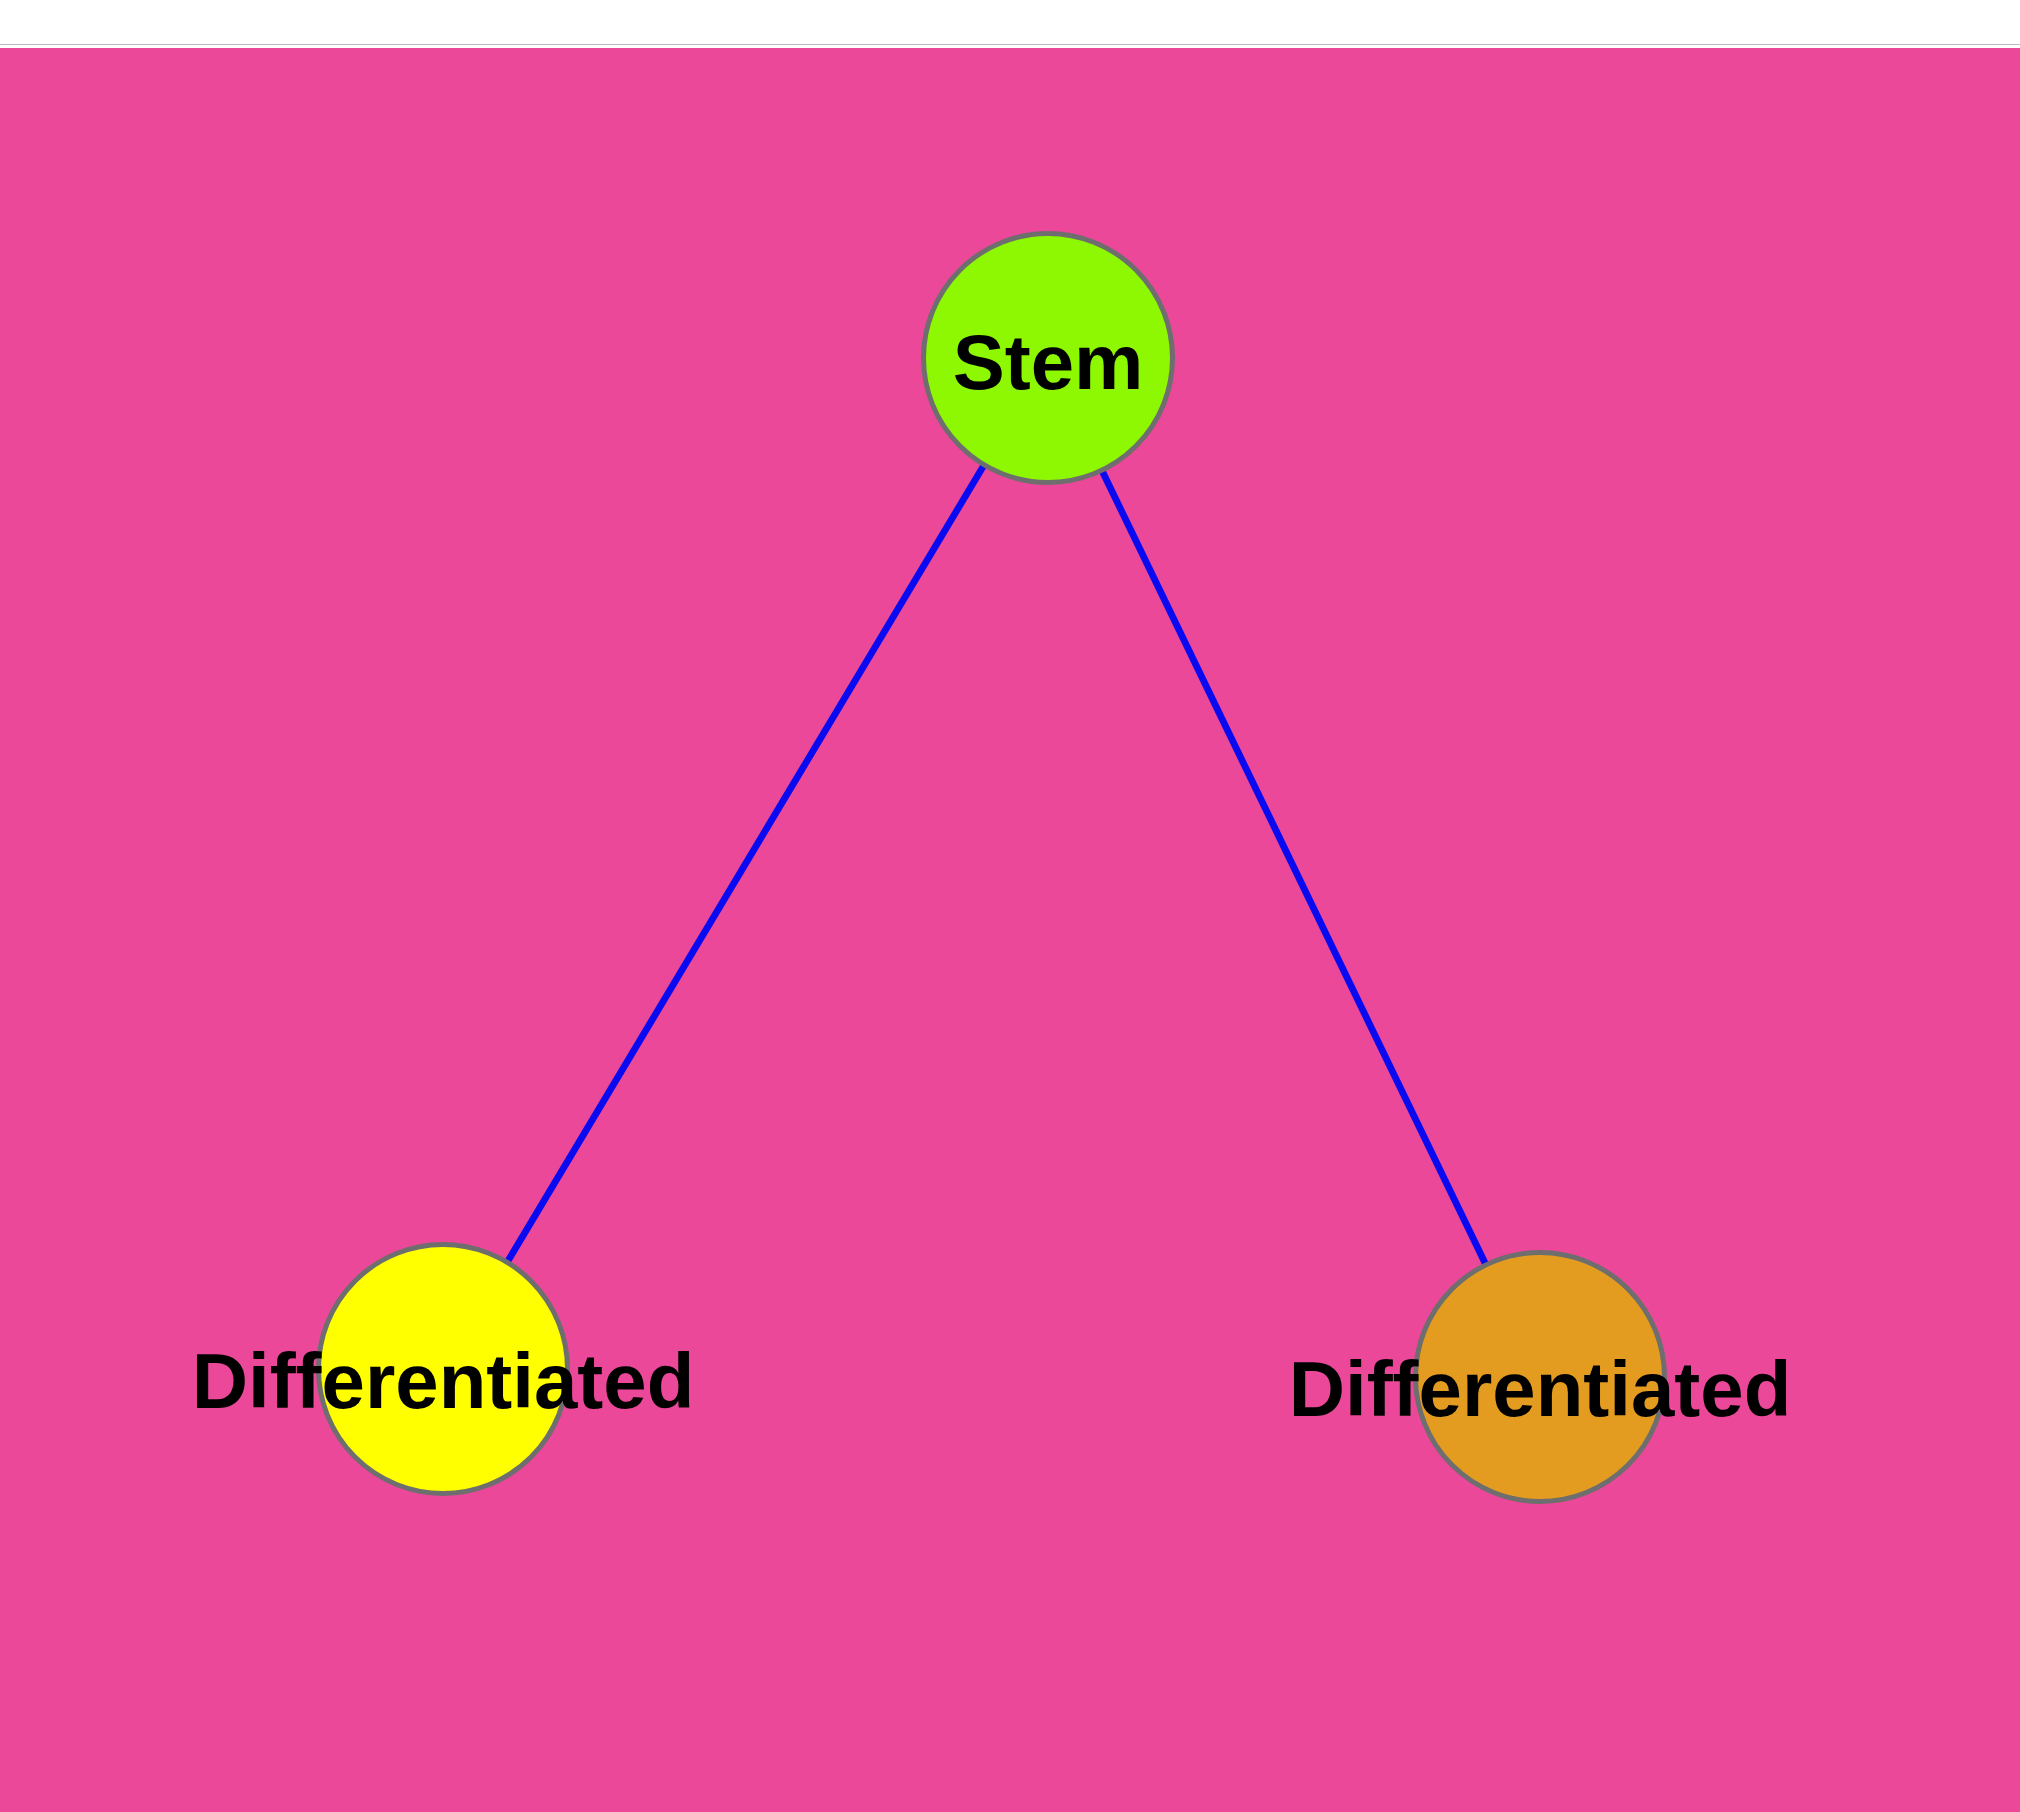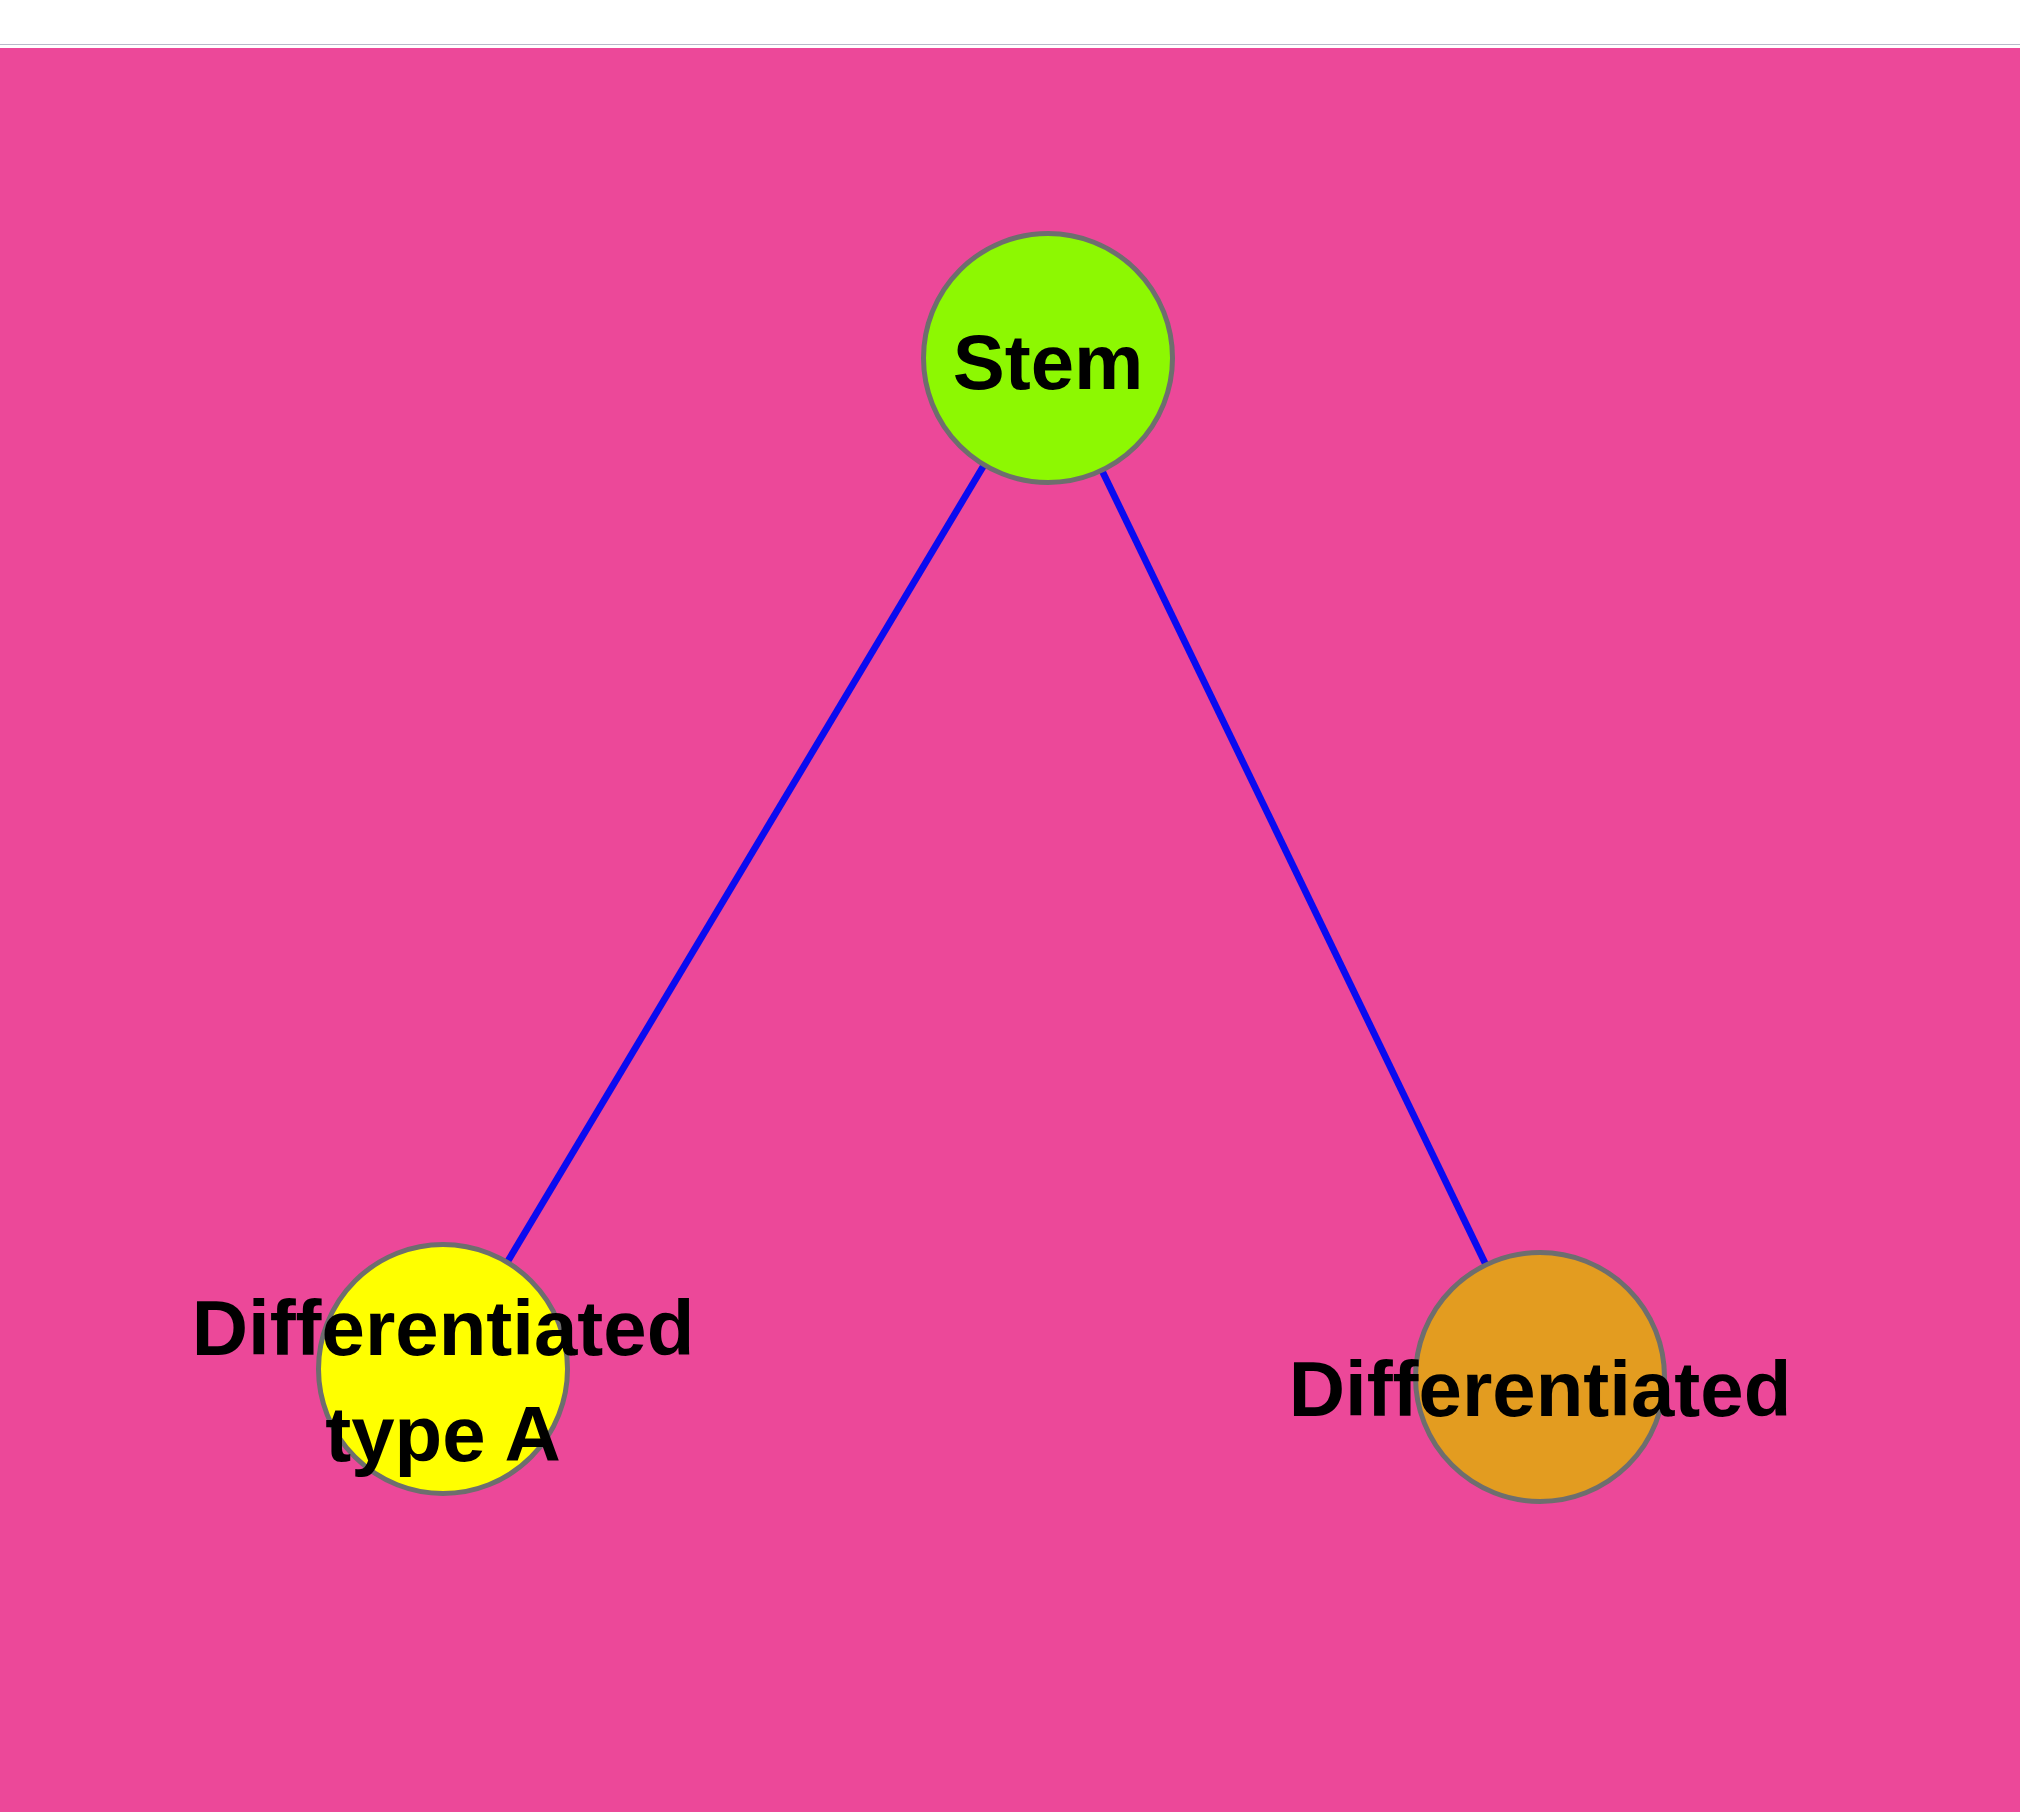--- a/index.html
+++ b/index.html
@@ -62,21 +62,20 @@
 
   <div class="node" style="left: 1048px; top: 314px; width: 254px; height: 254px; background: rgb(141, 248, 2); border-color: rgb(110, 110, 110);">
     <div class="label one-line">
       <span class="line">Stem</span>
     </div>
   </div>
 
   <div class="node" style="left: 443px; top: 1325px; width: 254px; height: 254px; background: rgb(255, 255, 0); border-color: rgb(110, 110, 110);">
     <div class="label two-line">
       <span class="line">Differentiated</span>
-      <span class="line">type A</span>
     </div>
   </div>
 
   <div class="node" style="left: 1540px; top: 1333px; width: 254px; height: 254px; background: rgb(227, 156, 32); border-color: rgb(110, 110, 110);">
     <div class="label two-line">
       <span class="line">Differentiated</span>
     </div>
   </div>
 
 </div>

